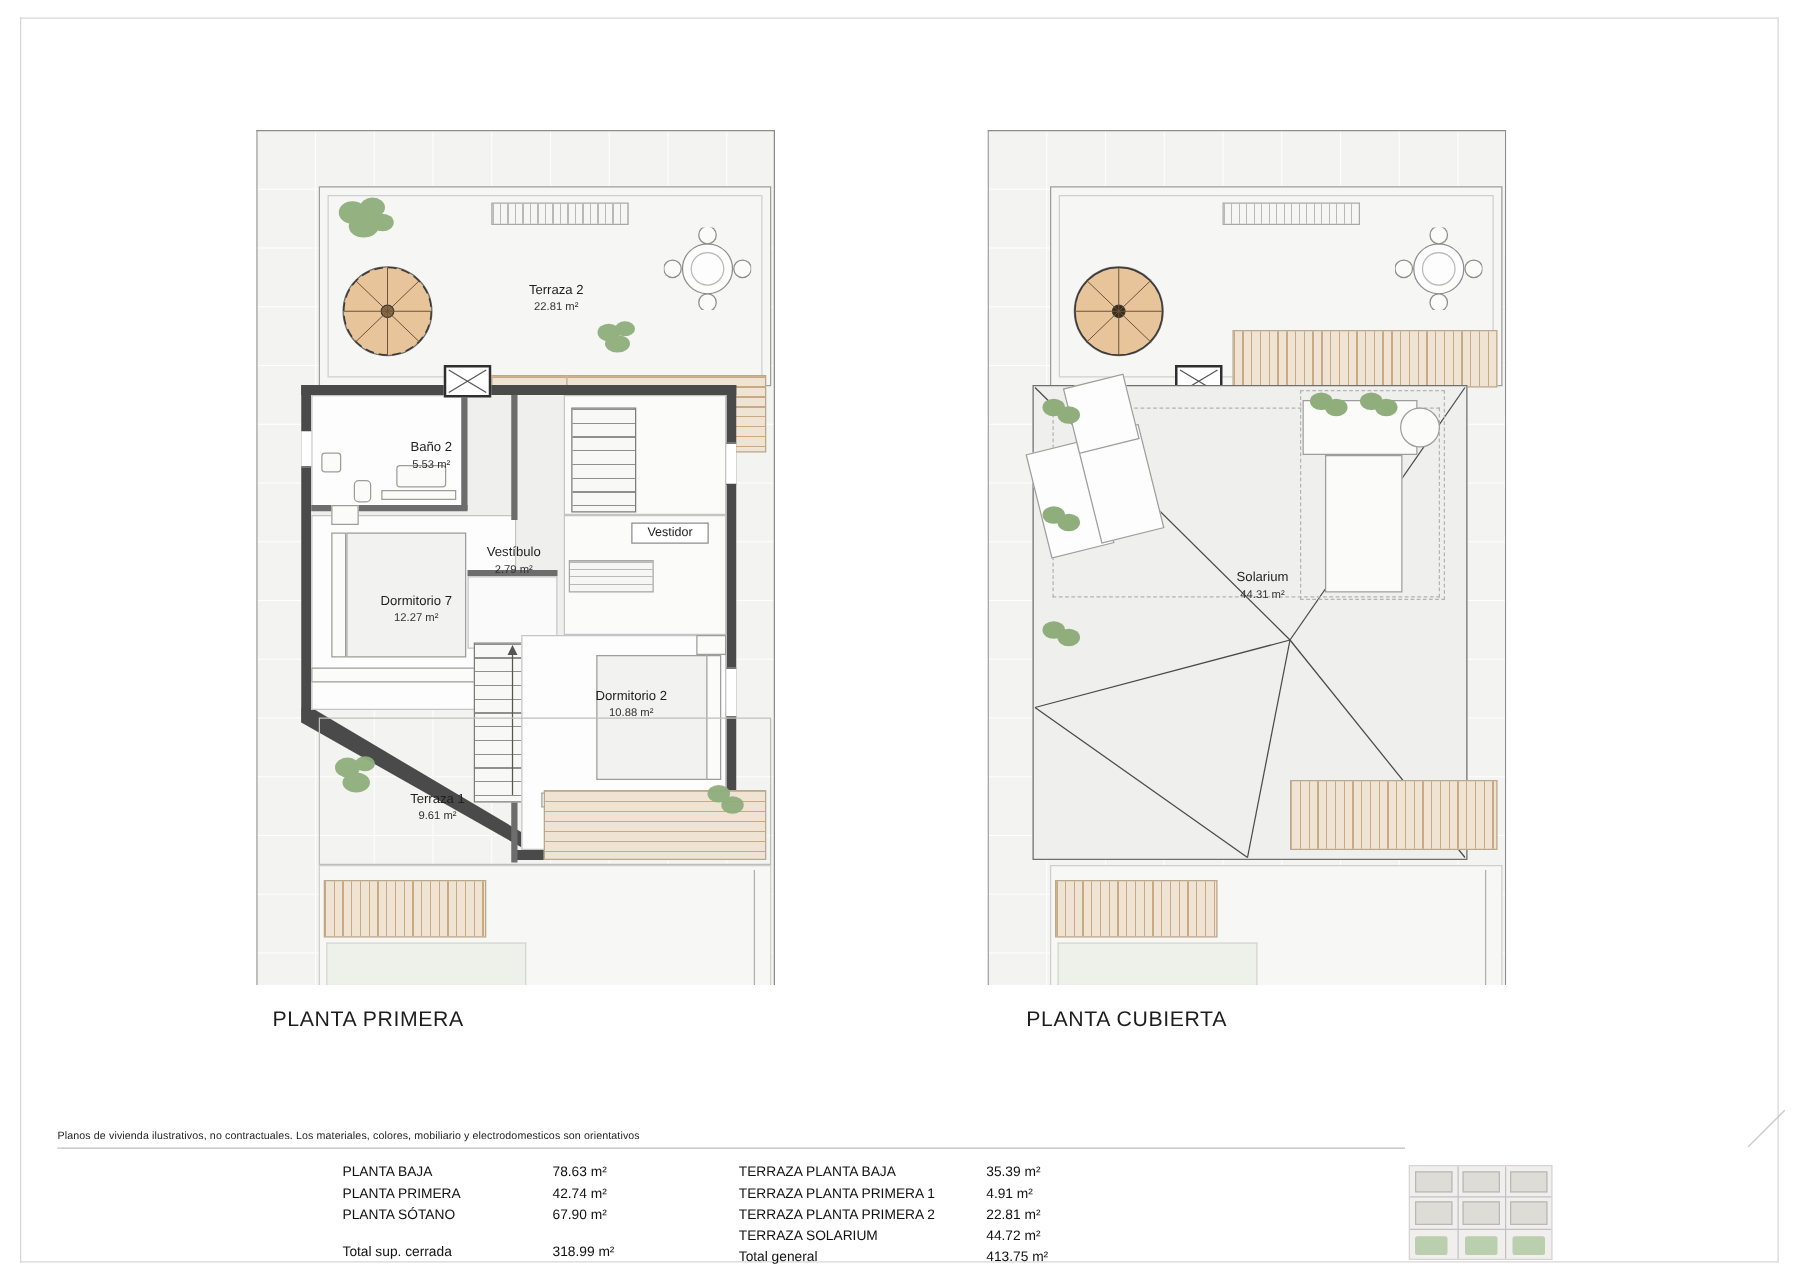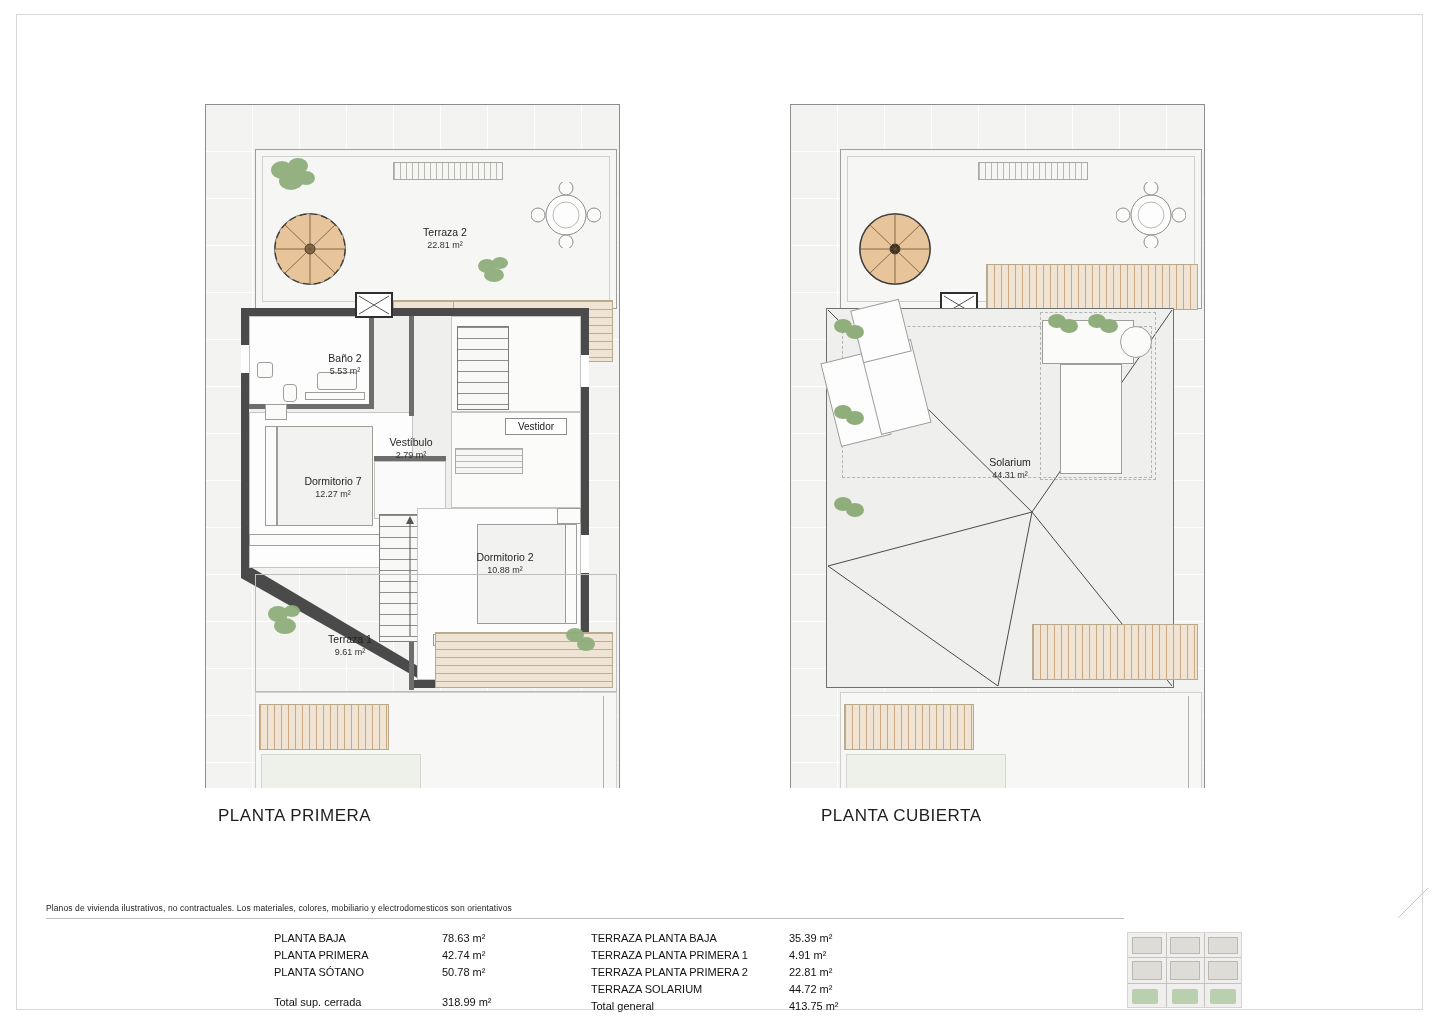--- a/index.html
+++ b/index.html
@@ -560,21 +560,21 @@
     <div class="row">
       <span class="name">PLANTA BAJA</span>
       <span class="val">78.63 m²</span>
     </div>
     <div class="row">
       <span class="name">PLANTA PRIMERA</span>
       <span class="val">42.74 m²</span>
     </div>
     <div class="row">
       <span class="name">PLANTA SÓTANO</span>
-      <span class="val">50.78 m²</span>
+      <span class="val">67.90 m²</span>
     </div>
     <div class="row gap-top">
       <span class="name">Total sup. cerrada</span>
       <span class="val">318.99 m²</span>
     </div>
   </div>
 
   <div class="areas areas2" style="left:591px; top:930px;">
     <div class="row">
       <span class="name">TERRAZA PLANTA BAJA</span>

